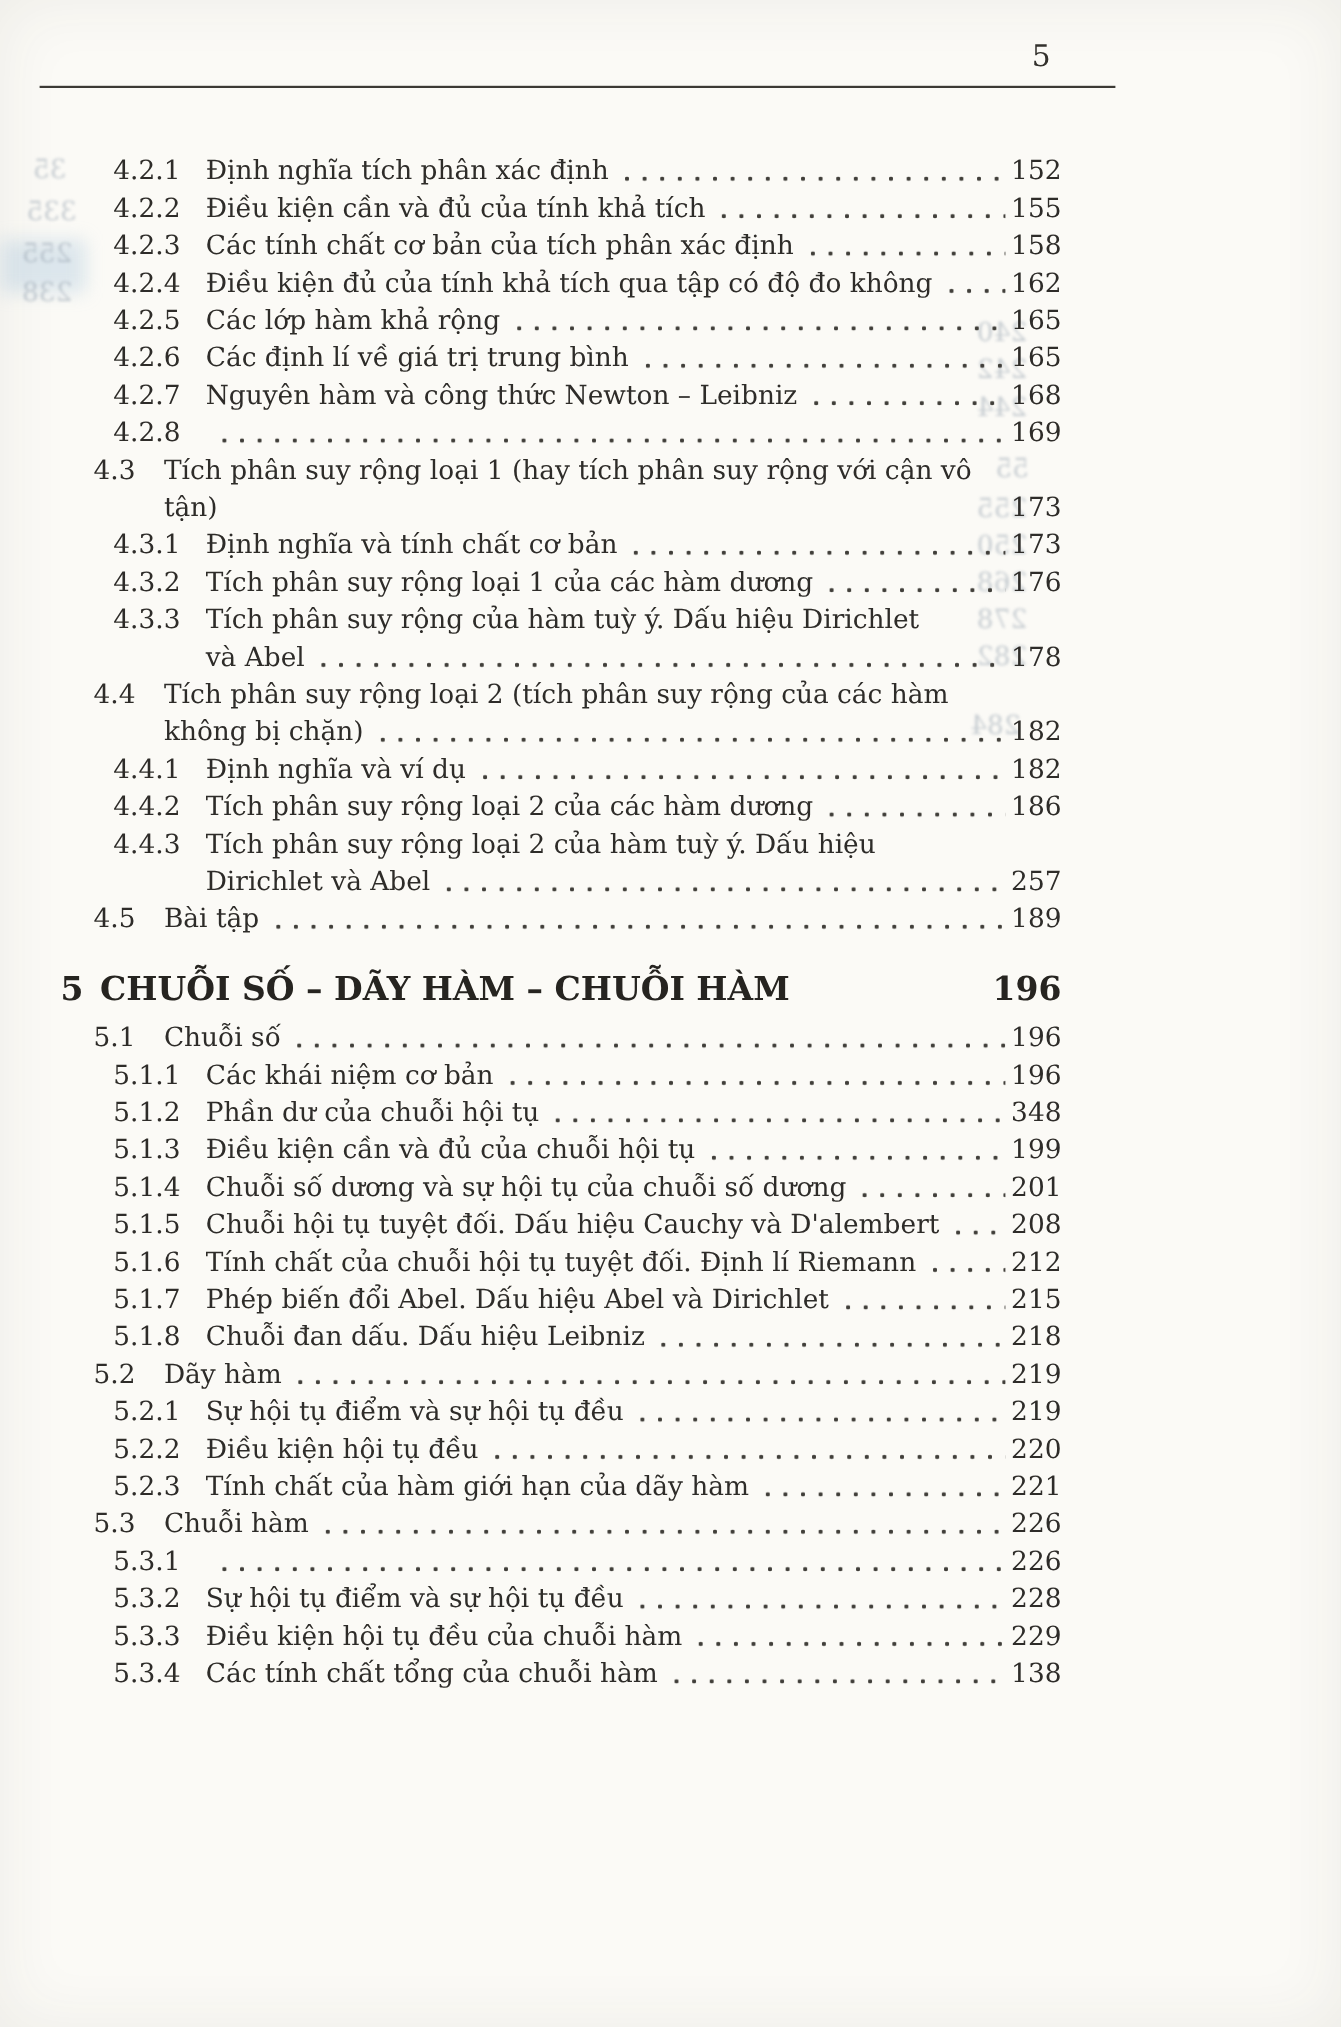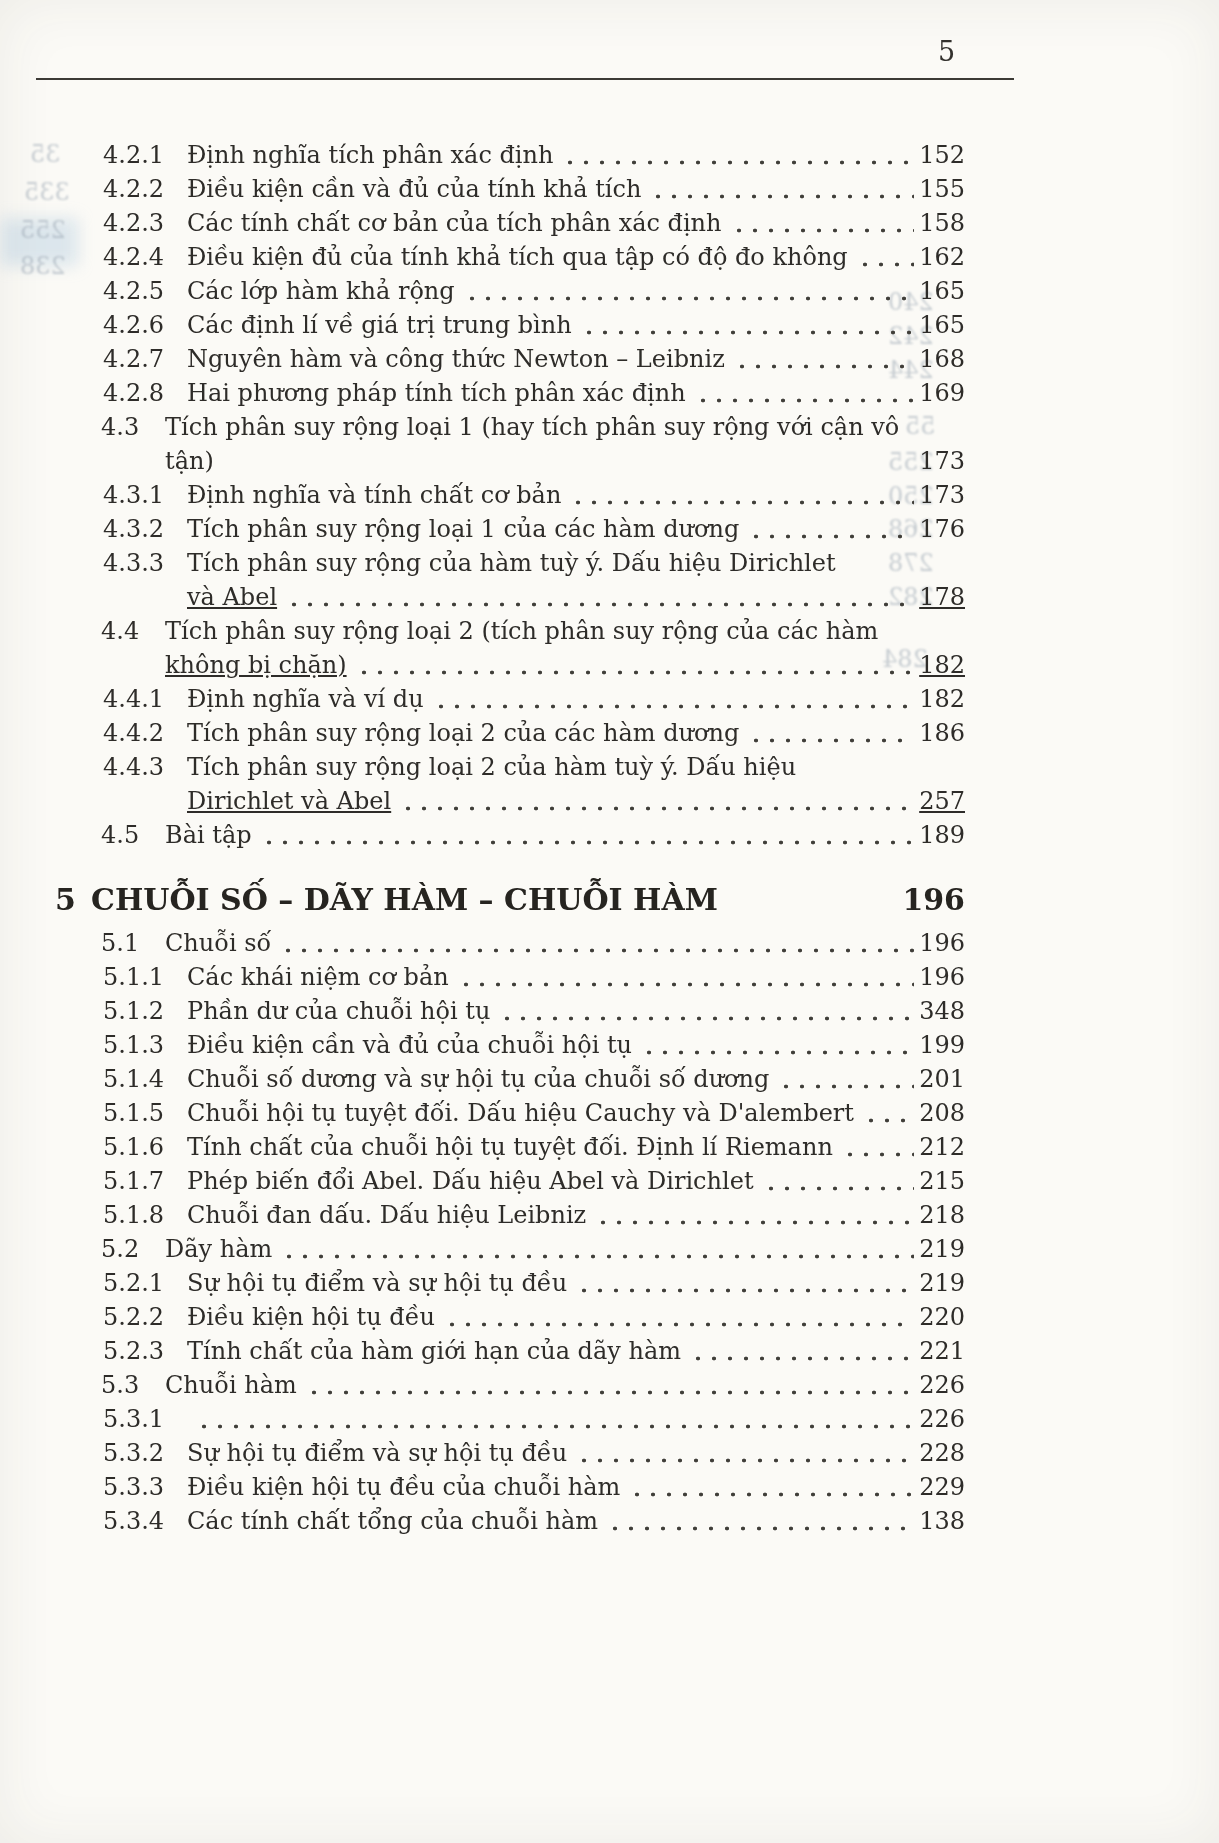--- a/index.html
+++ b/index.html
@@ -37,33 +37,33 @@
     filter: blur(1.3px);
     transform: scaleX(-1);
   }
   
   .toc {
     position: absolute; left: 55px; top: 138px; width: 910px;
     font-size: 24px; line-height: 34px;
   }
   .entry { display: flex; }
   .entry .num { flex: 0 0 auto; }
-  .lvl2 { margin-left: 46px; }
+  .lvl2 { margin-left: 30px; }
   .lvl2 .num { width: 64px; }
   .lvl3 { margin-left: 48px; }
   .lvl3 .num { width: 84px; }
   .chapter {
     margin: 27px 0 5px 0;
     font-weight: bold; font-size: 30px; line-height: 42px;
     color: #262420;
   }
   .chapter .num { width: 36px; }
   .body { flex: 1 1 auto; display: flex; align-items: flex-end; min-width: 0; }
   .body.multi { display: block; }
-  .line2 { display: flex; align-items: flex-end; min-width: 0; text-decoration: underline; }
+  .line2 { display: flex; align-items: flex-end; min-width: 0; }
   .title, .title2 { flex: 0 1 auto; }
   .dots {
     flex: 1 1 0; min-width: 0;
     height: 5px; align-self: flex-end;
     margin: 0 5px 7px 9px;
     background-image: radial-gradient(circle, #413f3a 1.7px, rgba(0,0,0,0) 2.2px);
     background-size: 16px 5px;
     background-repeat: repeat-x;
     background-position: left center;
   }
@@ -146,21 +146,20 @@
         <span class="num">4.2.7</span>
         <div class="body">
           <span class="title">Nguyên hàm và công thức Newton – Leibniz</span>
           <span class="dots"></span>
           <span class="pg">168</span>
         </div>
       </div>
       <div class="entry lvl3">
         <span class="num">4.2.8</span>
         <div class="body">
-          <span class="title">Hai phương pháp tính tích phân xác định</span>
           <span class="dots"></span>
           <span class="pg">169</span>
         </div>
       </div>
       <div class="entry lvl2">
         <span class="num">4.3</span>
         <div class="body">
           <span class="title">Tích phân suy rộng loại 1 (hay tích phân suy rộng với cận vô tận)</span>
           <span class="dots"></span>
           <span class="pg">173</span>

